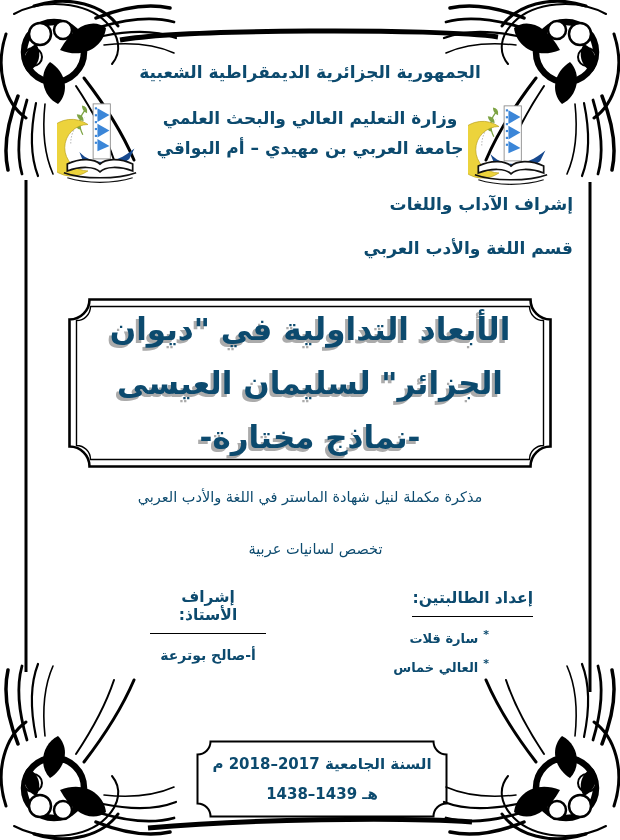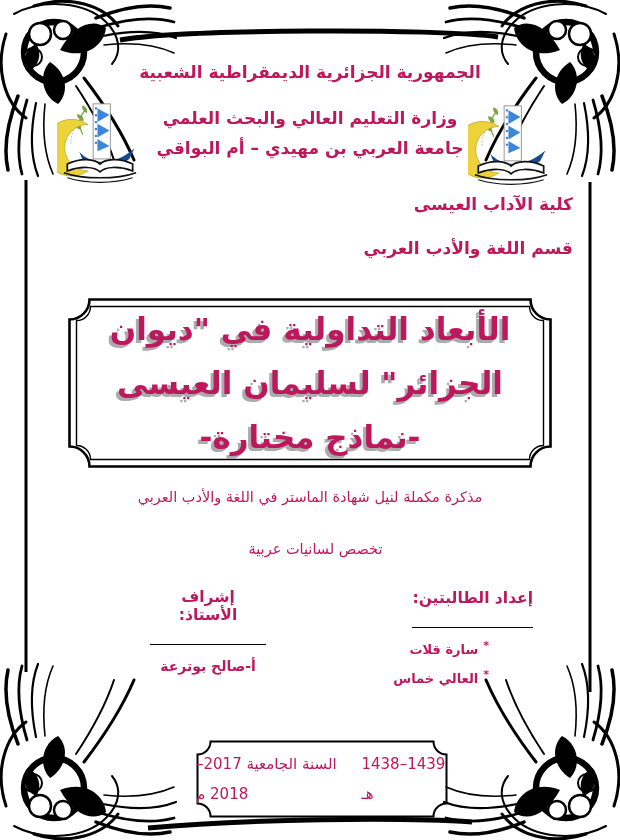--- a/index.html
+++ b/index.html
@@ -1,18 +1,18 @@
 <!DOCTYPE html>
 <html lang="ar"><head>
 <meta charset="utf-8">
 <style>
   html,body{margin:0;padding:0;background:#e8e8e8;}
   .page{
     position:relative;width:620px;height:840px;background:#ffffff;
-    font-family:"DejaVu Sans","Liberation Sans",sans-serif;color:#be185d;
+    font-family:"DejaVu Sans","Liberation Sans",sans-serif;color:#0c4a6e;
     overflow:hidden;margin:0 auto;
   }
   .abs{position:absolute;}
   svg{display:block;}
   
   .hline{left:0;right:0;text-align:center;font-weight:bold;font-size:17px;direction:rtl;}
   .hline-right{right:47px;text-align:right;font-weight:bold;font-size:17px;direction:rtl;}
   
   .title-box{left:68px;top:298px;width:484px;height:170px;}
   .title-text{
@@ -20,32 +20,32 @@
     justify-content:center;align-items:center;direction:rtl;
     font-weight:bold;font-size:31px;line-height:54px;
     text-shadow:-3px 3px 0 #ababab;letter-spacing:0.5px;
   }
   
   .sub1{left:0;right:0;top:489px;text-align:center;font-size:14.5px;direction:rtl;}
   .sub2{left:11px;right:0;top:541px;text-align:center;font-size:14.5px;direction:rtl;}
   
   .students{right:87px;top:588px;text-align:right;direction:rtl;}
   .col-heading{display:inline-block;font-weight:bold;font-size:15.5px;
-    border-bottom:1.5px solid #000;padding-bottom:20px;direction:rtl;}
+    border-bottom:1.5px solid #000;padding-bottom:9px;direction:rtl;}
   .student-item{margin-top:11px;margin-left:0;padding-left:0;
     font-weight:bold;font-size:13px;direction:rtl;margin-right:44px;}
   .star{vertical-align:super;font-size:11px;margin-left:5px;}
   .supervisor{left:150px;top:588px;width:116px;text-align:center;direction:rtl;}
   .supervisor-name{margin-top:13px;font-weight:bold;font-size:14px;direction:rtl;}
   
   .year-box{left:196px;top:740px;width:252px;height:78px;}
   .year-text{
-    left:0;right:0;top:0;bottom:0;display:flex;flex-direction:row;
+    left:0;right:0;top:0;bottom:0;display:flex;flex-direction:column;
     justify-content:center;align-items:center;
-    font-weight:normal;font-size:15px;line-height:30px;direction:ltr;
+    font-weight:bold;font-size:15px;line-height:30px;direction:ltr;
   }
 </style>
 </head>
 <body>
 
 <div class="page">
 
   <svg class="abs" width="620" height="840" viewBox="0 0 620 840" style="left:0;top:0;">
     <defs>
       <g id="flourish" stroke="#000" fill="none" stroke-linecap="round">
@@ -125,21 +125,21 @@
     <rect x="44" y="50" width="2.5" height="2.5" fill="#3b86d8"></rect>
     <path d="M26,62 C42,79 68,77 90,58 L84,70 C66,84 44,84 30,72 Z" fill="#17498f"></path>
     <path d="M12,76 C28,68 44,70 50,76 C56,70 72,68 88,76 L88,84 C72,78 56,79 50,85 C44,79 28,78 12,84 Z" fill="#ffffff" stroke="#111" stroke-width="2"></path>
     <path d="M8,86 C30,94 70,94 92,86" stroke="#111" stroke-width="1.8" fill="none"></path>
     <path d="M12,92 C34,99 66,99 88,92" stroke="#111" stroke-width="1.3" fill="none"></path>
   </svg>
 
   <div class="abs hline" style="top:62px;">الجمهورية الجزائرية الديمقراطية الشعبية</div>
   <div class="abs hline" style="top:108px;">وزارة التعليم العالي والبحث العلمي</div>
   <div class="abs hline" style="top:138px;">جامعة العربي بن مهيدي – أم البواقي</div>
-  <div class="abs hline-right" style="top:194px;">كلية الآداب العيسى</div>
+  <div class="abs hline-right" style="top:194px;">إشراف الآداب واللغات</div>
   <div class="abs hline-right" style="top:238px;">قسم اللغة والأدب العربي</div>
 
   <div class="abs title-box">
     <svg class="abs" width="484" height="170" viewBox="0 0 484 170" style="left:0;top:0;">
       <path d="M21.5,1.5 H462.5 A20,20 0 0 0 482.5,21.5 V148.5 A20,20 0 0 0 462.5,168.5 H21.5 A20,20 0 0 0 1.5,148.5 V21.5 A20,20 0 0 0 21.5,1.5 Z" fill="none" stroke="#000" stroke-width="2.6"></path>
       <path d="M22.5,8.5 H461.5 A14,14 0 0 0 475.5,22.5 V147.5 A14,14 0 0 0 461.5,161.5 H22.5 A14,14 0 0 0 8.5,147.5 V22.5 A14,14 0 0 0 22.5,8.5 Z" fill="none" stroke="#000" stroke-width="1.4"></path>
     </svg>
     <div class="abs title-text">
       <span>الأبعاد التداولية في "ديوان</span>
       <span>الجزائر" لسليمان العيسى</span>

